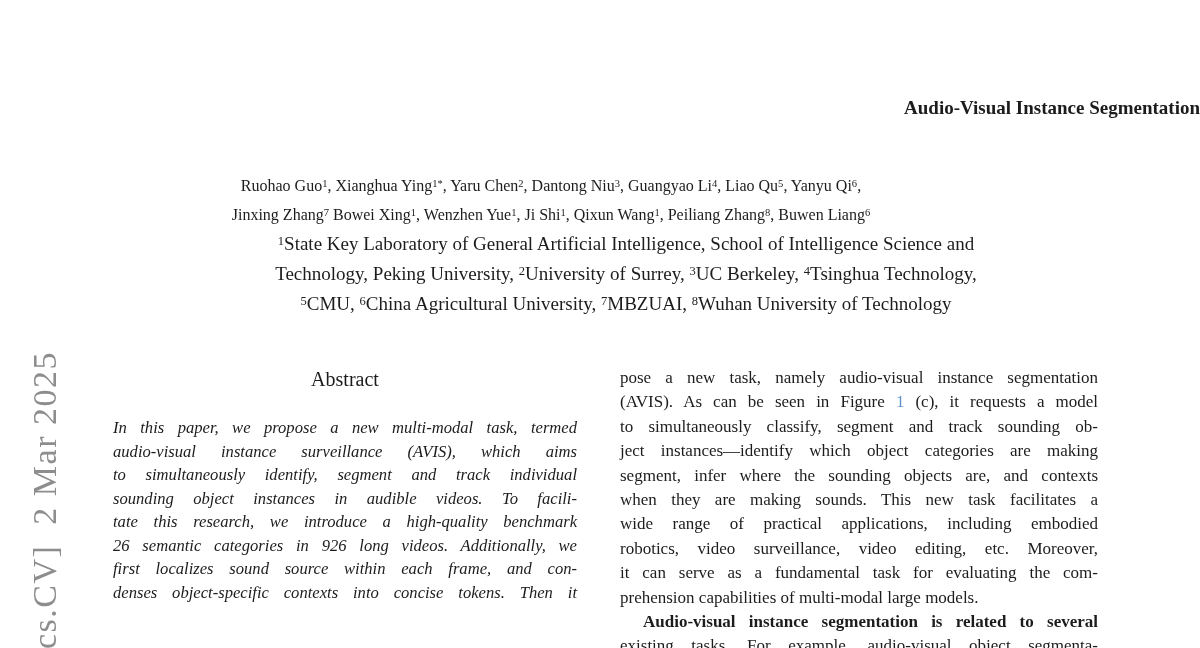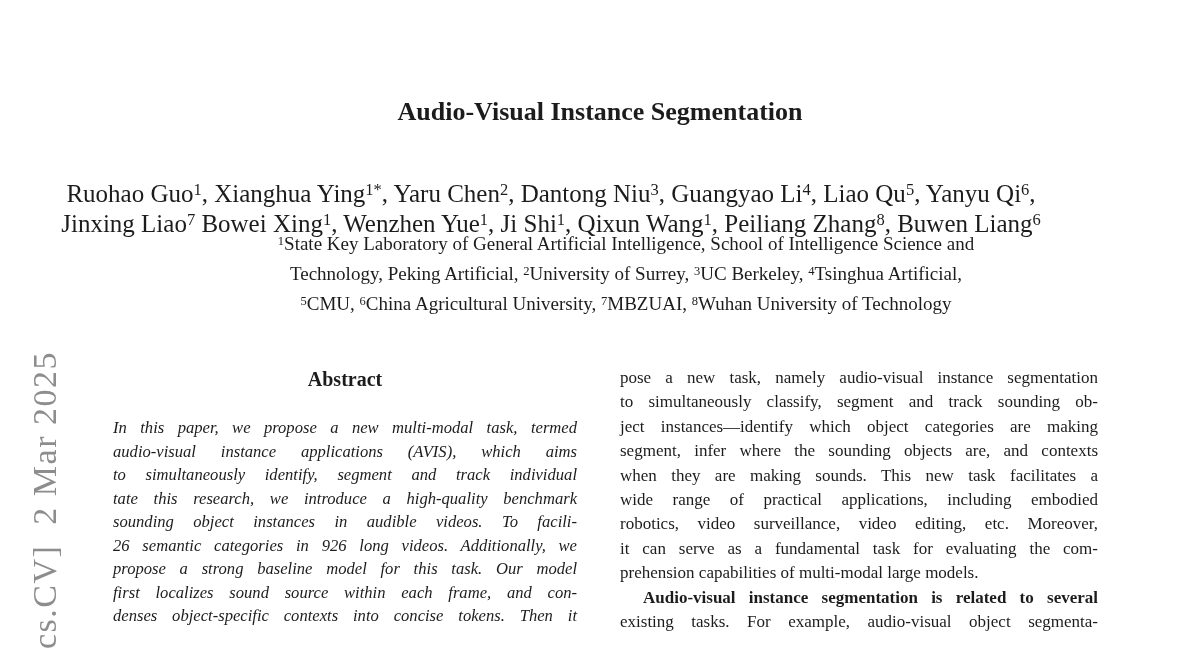--- a/index.html
+++ b/index.html
@@ -9,69 +9,69 @@
     font-family:"Liberation Serif","DejaVu Serif",serif;
   }
   .watermark{
     position:absolute;left:26px;bottom:-14px;
     writing-mode:vertical-rl;transform:rotate(180deg);
     font-size:34px;letter-spacing:1.5px;white-space:pre;
     color:var(--watermark,#8d8d8d);
   }
   .title{
     position:absolute;left:0;width:1200px;top:97px;margin:0;
-    text-align:center;font-size:26px;font-weight:bold;
+    text-align:right;font-size:19px;font-weight:bold;
   }
-  .authors{position:absolute;left:0;width:1102px;top:180px;text-align:center;font-size:25px;line-height:27px;}
+  .authors{position:absolute;left:0;width:1102px;top:172px;text-align:center;font-size:16px;line-height:27px;}
   .affils{position:absolute;left:0;width:1200px;top:230px;text-align:center;font-size:19px;line-height:27px;margin-left:26px;}
   .cline{text-align:center;}
   .sup{font-size:66%;position:relative;top:-0.42em;}
   .it{}
   .ref{color:var(--link,#5e93cd);cursor:pointer;}
-  .abs-head{position:absolute;left:113px;width:464px;top:368px;text-align:center;font-weight:bold;font-size:20px;}
+  .abs-head{position:absolute;left:113px;width:464px;top:368px;text-align:center;font-weight:normal;font-size:20px;}
   .abs-body{position:absolute;left:113px;width:464px;top:416px;font-size:16.6px;line-height:23.5px;font-style:italic;}
   .intro{position:absolute;left:620px;width:478px;top:366px;font-size:17px;line-height:24.4px;}
   .jline{text-align:justify;text-align-last:justify;}
   .jline.noflush{text-align-last:left;font-family:Liberation Serif, serif;}
   .indent{text-indent:23px;font-weight:bold;}
 </style>
 </head>
 <body style="--text: #1c1c1c; --link: #5e93cd; --watermark: #8d8d8d;">
 
 <div class="watermark">[cs.CV]  2 Mar 2025</div>
 
 <h1 class="title">Audio-Visual Instance Segmentation</h1>
 
 <div class="authors">
     <div class="cline"><span>Ruohao Guo</span><span class="sup">1</span><span>, Xianghua Ying</span><span class="sup">1*</span><span>, Yaru Chen</span><span class="sup">2</span><span>, Dantong Niu</span><span class="sup">3</span><span>, Guangyao Li</span><span class="sup">4</span><span>, Liao Qu</span><span class="sup">5</span><span>, Yanyu Qi</span><span class="sup">6</span><span>,</span></div>
-    <div class="cline"><span>Jinxing Liao</span><span class="sup">7</span><span> Bowei Xing</span><span class="sup">1</span><span>, Wenzhen Yue</span><span class="sup">1</span><span>, Ji Shi</span><span class="sup">1</span><span>, Qixun Wang</span><span class="sup">1</span><span>, Peiliang Zhang</span><span class="sup">8</span><span>, Buwen Liang</span><span class="sup">6</span></div>
+    <div class="cline"><span>Jinxing Zhang</span><span class="sup">7</span><span> Bowei Xing</span><span class="sup">1</span><span>, Wenzhen Yue</span><span class="sup">1</span><span>, Ji Shi</span><span class="sup">1</span><span>, Qixun Wang</span><span class="sup">1</span><span>, Peiliang Zhang</span><span class="sup">8</span><span>, Buwen Liang</span><span class="sup">6</span></div>
   </div>
 
 <div class="affils">
     <div class="cline"><span class="sup">1</span><span>State Key Laboratory of General Artificial Intelligence, School of Intelligence Science and</span></div>
-    <div class="cline"><span>Technology, Peking Artificial, </span><span class="sup">2</span><span>University of Surrey, </span><span class="sup">3</span><span>UC Berkeley, </span><span class="sup">4</span><span>Tsinghua Artificial,</span></div>
+    <div class="cline"><span>Technology, Peking University, </span><span class="sup">2</span><span>University of Surrey, </span><span class="sup">3</span><span>UC Berkeley, </span><span class="sup">4</span><span>Tsinghua Technology,</span></div>
     <div class="cline"><span class="sup">5</span><span>CMU, </span><span class="sup">6</span><span>China Agricultural University, </span><span class="sup">7</span><span>MBZUAI, </span><span class="sup">8</span><span>Wuhan University of Technology</span></div>
   </div>
 
 <div class="abs-head">Abstract</div>
 
 <div class="abs-body">
     <div class="jline"><span>In this paper, we propose a new multi-modal task, termed</span></div>
-    <div class="jline"><span>audio-visual instance applications (AVIS), which aims</span></div>
+    <div class="jline"><span>audio-visual instance surveillance (AVIS), which aims</span></div>
     <div class="jline"><span>to simultaneously identify, segment and track individual</span></div>
+    <div class="jline"><span>sounding object instances in audible videos. To facili-</span></div>
     <div class="jline"><span>tate this research, we introduce a high-quality benchmark</span></div>
-    <div class="jline"><span>sounding object instances in audible videos. To facili-</span></div>
     <div class="jline"><span>26 semantic categories in 926 long videos. Additionally, we</span></div>
-    <div class="jline"><span>propose a strong baseline model for this task. Our model</span></div>
     <div class="jline"><span>first localizes sound source within each frame, and con-</span></div>
     <div class="jline"><span>denses object-specific contexts into concise tokens. Then it</span></div>
   </div>
 
 <div class="intro">
     <div class="jline"><span>pose a new task, namely audio-visual instance segmentation</span></div>
+    <div class="jline"><span>(AVIS). As can be seen in Figure </span><span class="ref">1</span><span> (c), it requests a model</span></div>
     <div class="jline"><span>to simultaneously classify, segment and track sounding ob-</span></div>
     <div class="jline"><span>ject instances—identify </span><span class="it">which object categories are making</span></div>
     <div class="jline"><span class="it">segment</span><span>, infer </span><span class="it">where the sounding objects are</span><span>, and contexts</span></div>
     <div class="jline"><span class="it">when they are making sounds</span><span>. This new task facilitates a</span></div>
     <div class="jline"><span>wide range of practical applications, including embodied</span></div>
     <div class="jline"><span>robotics, video surveillance, video editing, etc. Moreover,</span></div>
     <div class="jline"><span>it can serve as a fundamental task for evaluating the com-</span></div>
     <div class="jline noflush"><span>prehension capabilities of multi-modal large models.</span></div>
     <div class="jline indent"><span>Audio-visual instance segmentation is related to several</span></div>
     <div class="jline"><span>existing tasks. For example, audio-visual object segmenta-</span></div>

